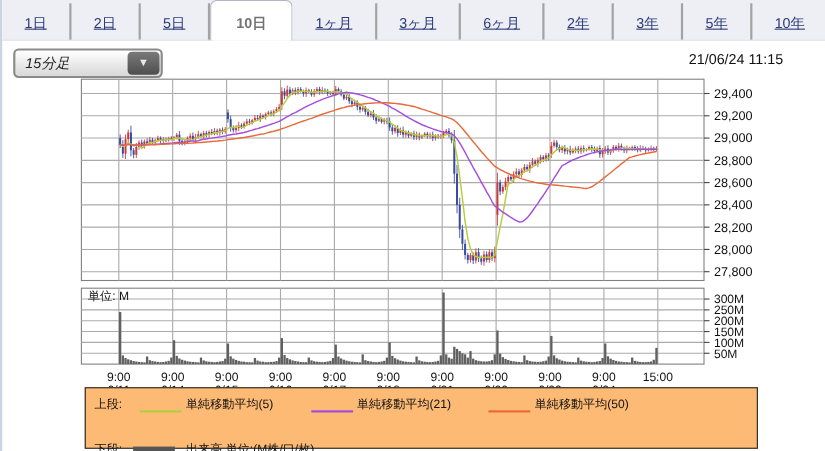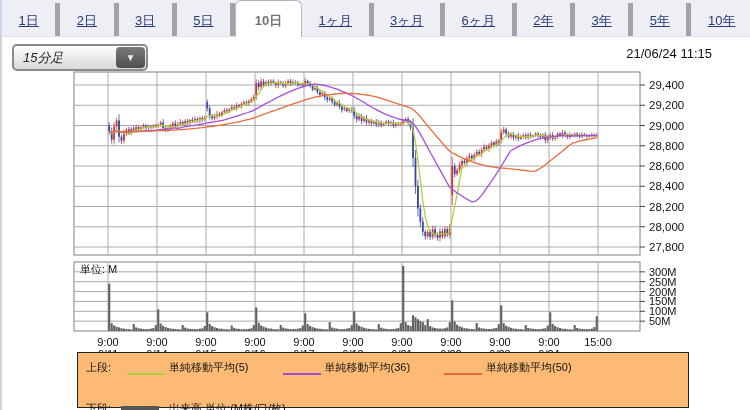--- a/index.html
+++ b/index.html
@@ -14,21 +14,21 @@
   .tabbar {
     position:absolute; left:0; top:0; width:750px; height:37px;
     background:#edeff5;
     display:flex; align-items:flex-end;
     border-bottom:1px solid #e0e2ea;
   }
   .tabitem {
     flex:1 1 auto; text-align:center;
     font-size:13px; color:#2c3a77; text-decoration:underline;
     padding:9px 2px 8px 2px; cursor:pointer; white-space:nowrap;
-    border-right:5px solid #a3a3a3; height:33px;
+    border-right:2px solid #a3a3a3; height:33px;
   }
   .tabitem:last-child { border-right:none; }
   .tabitem.active {
     background:#ffffff; color:#737373; font-weight:bold; text-decoration:none;
     border:1px solid #b2b5c2; border-bottom:none;
     border-radius:6px 6px 0 0; height:37px; padding-top:11px;
     margin-bottom:-1px; flex-grow:1.15;
   }
   
   .selectbox {
@@ -62,21 +62,20 @@
   .legsample { display:inline-block; width:38px; height:0; border-top:2px solid #000; margin:0 4px 0 10px; }
   .legsample.thick { border-top-width:5px; margin-left:4px; }
   .legitem { display:flex; align-items:flex-end; margin-right:24px; }
 </style>
 </head>
 <body>
 
 <div class="tabbar" id="tabbar">
     <div class="tabitem">1日</div>
     <div class="tabitem">2日</div>
-    <div class="tabitem">3日</div>
     <div class="tabitem">5日</div>
     <div class="tabitem active">10日</div>
     <div class="tabitem">1ヶ月</div>
     <div class="tabitem">3ヶ月</div>
     <div class="tabitem">6ヶ月</div>
     <div class="tabitem">2年</div>
     <div class="tabitem">3年</div>
     <div class="tabitem">5年</div>
     <div class="tabitem">10年</div>
   </div>
@@ -795,21 +794,21 @@
 <div class="legendbox">
   <div class="legrow r1">
     <span>上段:</span>
     <span id="legend-upper-items" style="display:flex;align-items:center;">
         <span class="legitem">
           <span class="legsample" style="border-top-color: rgb(181, 204, 62);"></span>
           <span>単純移動平均(5)</span>
         </span>
         <span class="legitem">
           <span class="legsample" style="border-top-color: rgb(164, 77, 221);"></span>
-          <span>単純移動平均(36)</span>
+          <span>単純移動平均(21)</span>
         </span>
         <span class="legitem">
           <span class="legsample" style="border-top-color: rgb(232, 106, 58);"></span>
           <span>単純移動平均(50)</span>
         </span>
       </span>
   </div>
   <div class="legrow r2">
     <span>下段:</span>
     <span class="legsample thick" style="border-top-color:#555;"></span>

